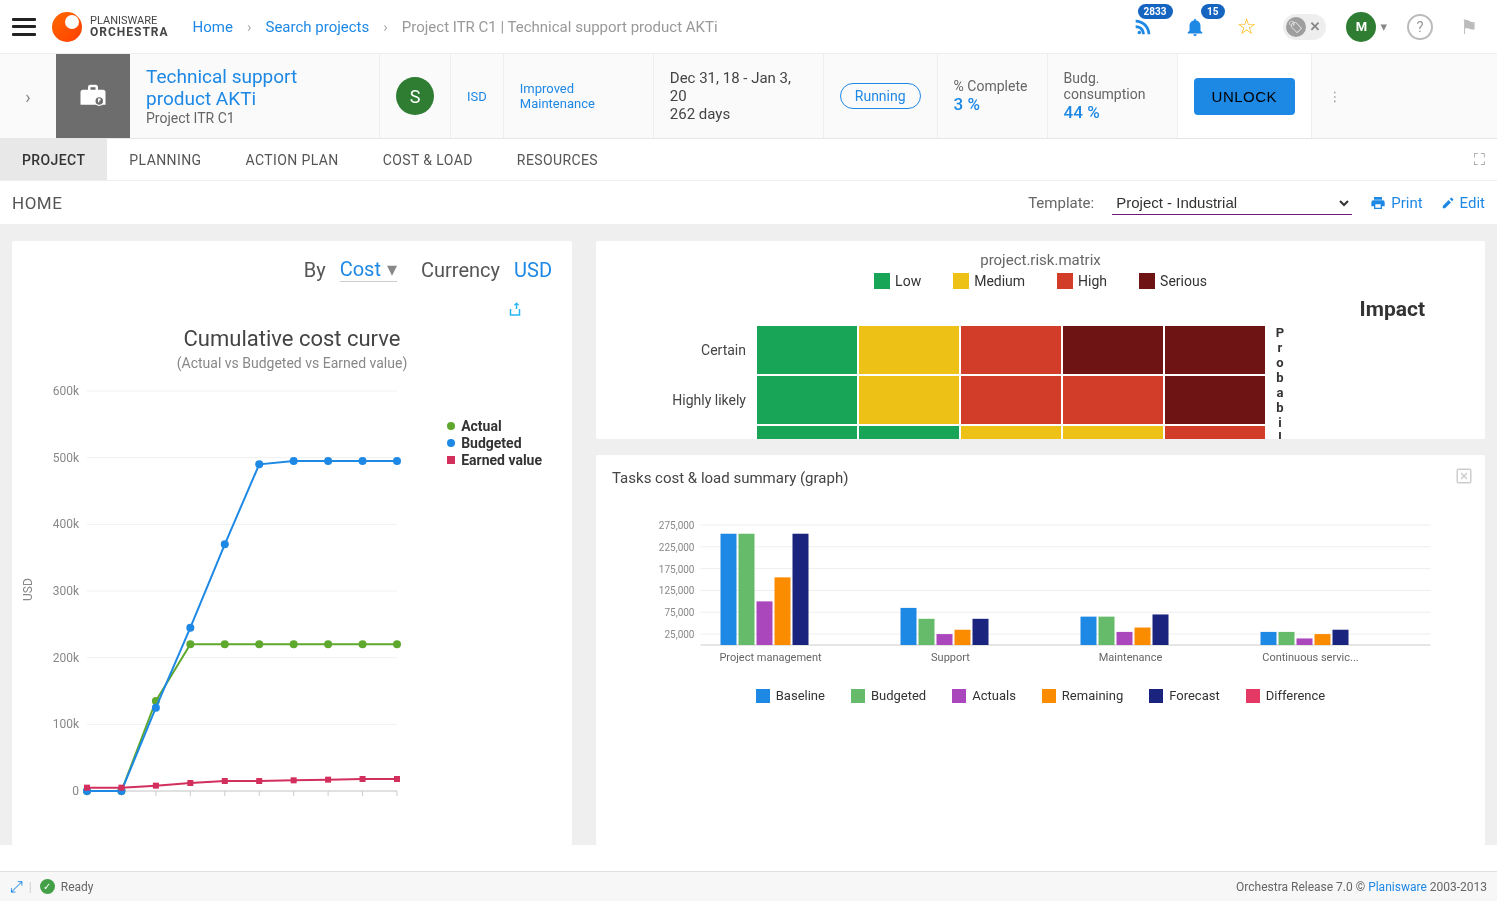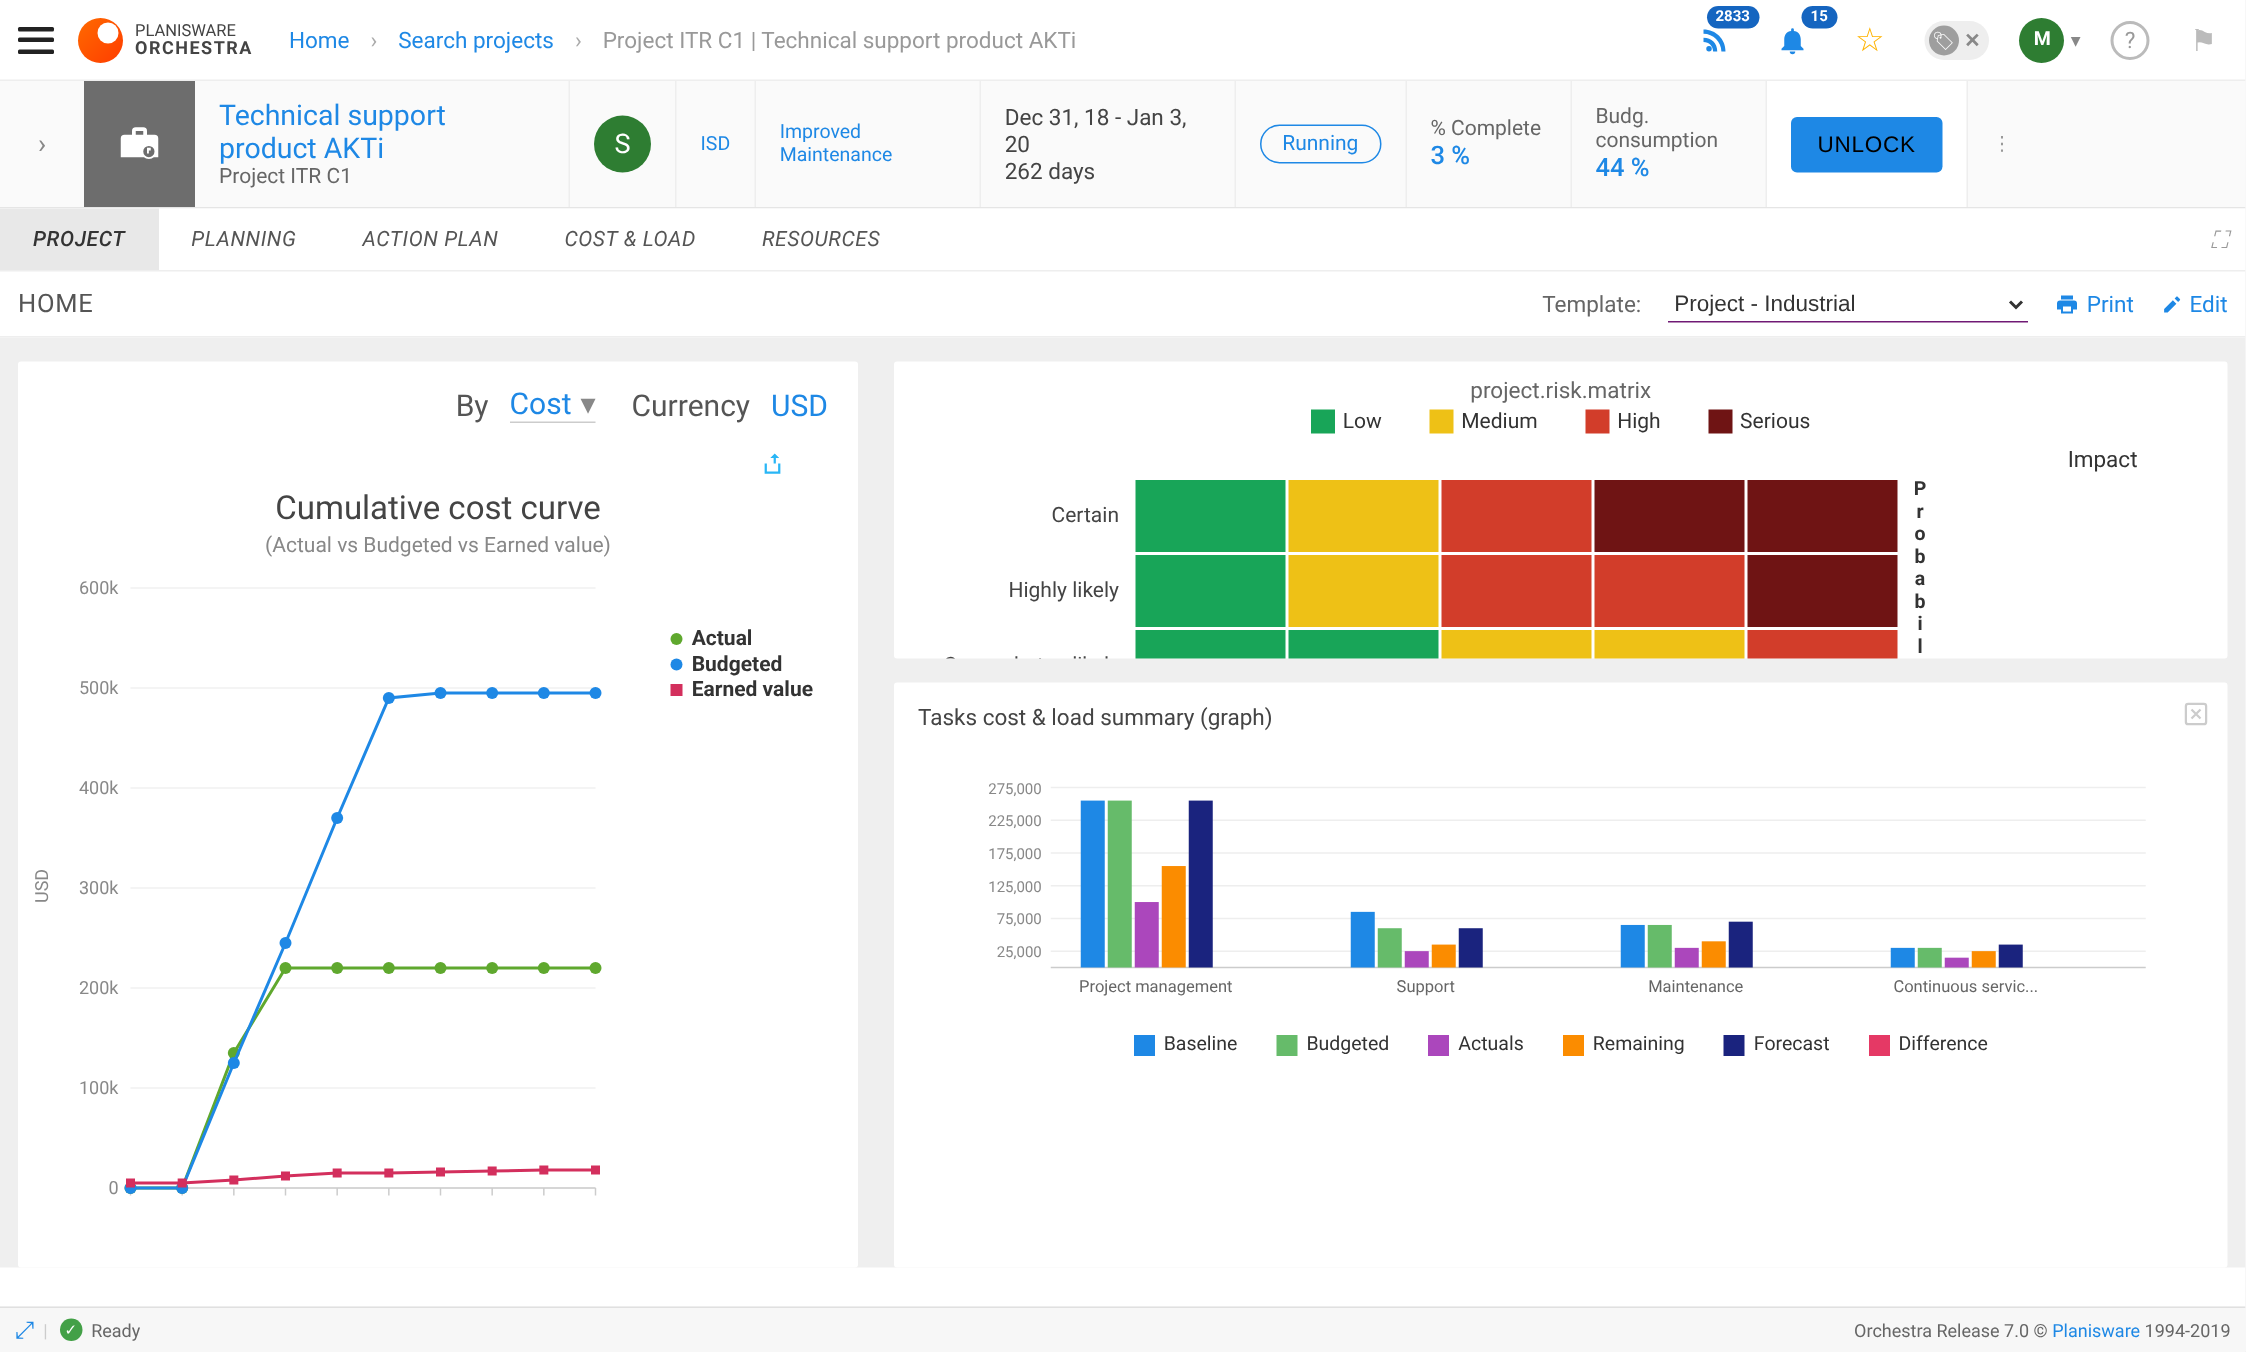--- a/index.html
+++ b/index.html
@@ -36,21 +36,21 @@
   .proj-title .t1{color:#1e88e5;font-size:19px;line-height:1.15;}
   .proj-title .t2{color:#666;font-size:14px;}
   .avatar-s{width:38px;height:38px;border-radius:50%;background:#2e7d32;color:#fff;display:flex;align-items:center;justify-content:center;font-size:18px;}
   .blue-txt{color:#1e88e5;}
   .status-pill{border:1.5px solid #1e88e5;color:#1e88e5;border-radius:14px;padding:4px 14px;font-size:14px;}
   .unlock{background:#1e88e5;color:#000000;border:none;border-radius:4px;padding:10px 18px;font-size:15px;cursor:pointer;letter-spacing:.5px;}
   .metric .lbl{color:#666;font-size:14px;}
   .metric .val{color:#1e88e5;font-size:17px;font-weight:500;}
 
   
-  .tabs{display:flex;align-items:center;height:42px;background:#fff;border-bottom:1px solid #eee;padding-right:12px;font-style:italic;}
+  .tabs{display:flex;align-items:center;height:42px;background:#fff;border-bottom:1px solid #eee;padding-right:12px;}
   .tab{padding:0 22px;height:100%;display:flex;align-items:center;font-size:14px;color:#555;cursor:pointer;letter-spacing:.4px;}
   .tab.active{background:#e8e8e8;color:#333;font-weight:500;}
 
   
   .sub-header{display:flex;align-items:center;height:44px;padding:0 12px;border-bottom:1px solid #eee;}
   .sub-header .title{font-size:17px;color:#555;letter-spacing:.5px;}
   .sub-header .right{margin-left:auto;display:flex;align-items:center;gap:18px;font-size:15px;}
   .tmpl-label{color:#666;}
   .tmpl-select{border:none;border-bottom:1px solid #701a75;background:transparent;font-size:15px;color:#333;width:240px;padding:2px 0;}
   .action-link{color:#1e88e5;display:flex;align-items:center;gap:5px;cursor:pointer;}
@@ -73,21 +73,21 @@
   .legend div{display:flex;align-items:center;gap:6px;margin:1px 0;}
   .dot{width:8px;height:8px;border-radius:50%;display:inline-block;}
   .sq{width:8px;height:8px;display:inline-block;}
   .chart-svg{width:100%;height:440px;}
 
   
   .rm-title{text-align:center;font-size:15px;color:#666;margin:10px 0 4px;}
   .rm-legend{display:flex;justify-content:center;gap:32px;font-size:14px;margin-bottom:8px;}
   .rm-legend span{display:flex;align-items:center;gap:5px;}
   .rm-sw{width:16px;height:16px;display:inline-block;}
-  .rm-impact{text-align:right;font-weight:normal;font-size:15px;padding-right:60px;margin-bottom:4px;}
+  .rm-impact{text-align:right;font-weight:bold;font-size:21px;padding-right:60px;margin-bottom:4px;}
   .rm-grid{display:flex;}
   .rm-rows{display:flex;flex-direction:column;}
   .rm-row{display:flex;align-items:center;}
   .rm-label{width:160px;text-align:right;padding-right:10px;font-size:14px;color:#444;height:50px;display:flex;align-items:center;justify-content:flex-end;}
   .rm-cell{width:100px;height:48px;margin:1px;}
   .rm-prob{width:28px;font-size:13px;color:#333;display:flex;flex-direction:column;align-items:center;}
 
   
   .bc-title{font-size:15px;color:#444;padding:14px 16px 8px;}
   .bc-svg{width:100%;height:180px;}
@@ -456,15 +456,15 @@
 </div>
 
 <div class="footer">
   <span class="expand-ic">⤢</span>
   <span style="color:#ccc;margin-right:8px;">|</span>
   <span class="ready">
       <span class="chk">✓</span>
       <span>Ready</span>
     </span>
   <span class="right">
-    <span>Orchestra Release 7.0 © </span><a style="color:#1e88e5">Planisware</a><span> 1994-2019</span>
+    <span>Orchestra Release 7.0 © </span><a style="color:#1e88e5">Planisware</a><span> 2003-2013</span>
   </span>
 </div>
 
 </body></html>

